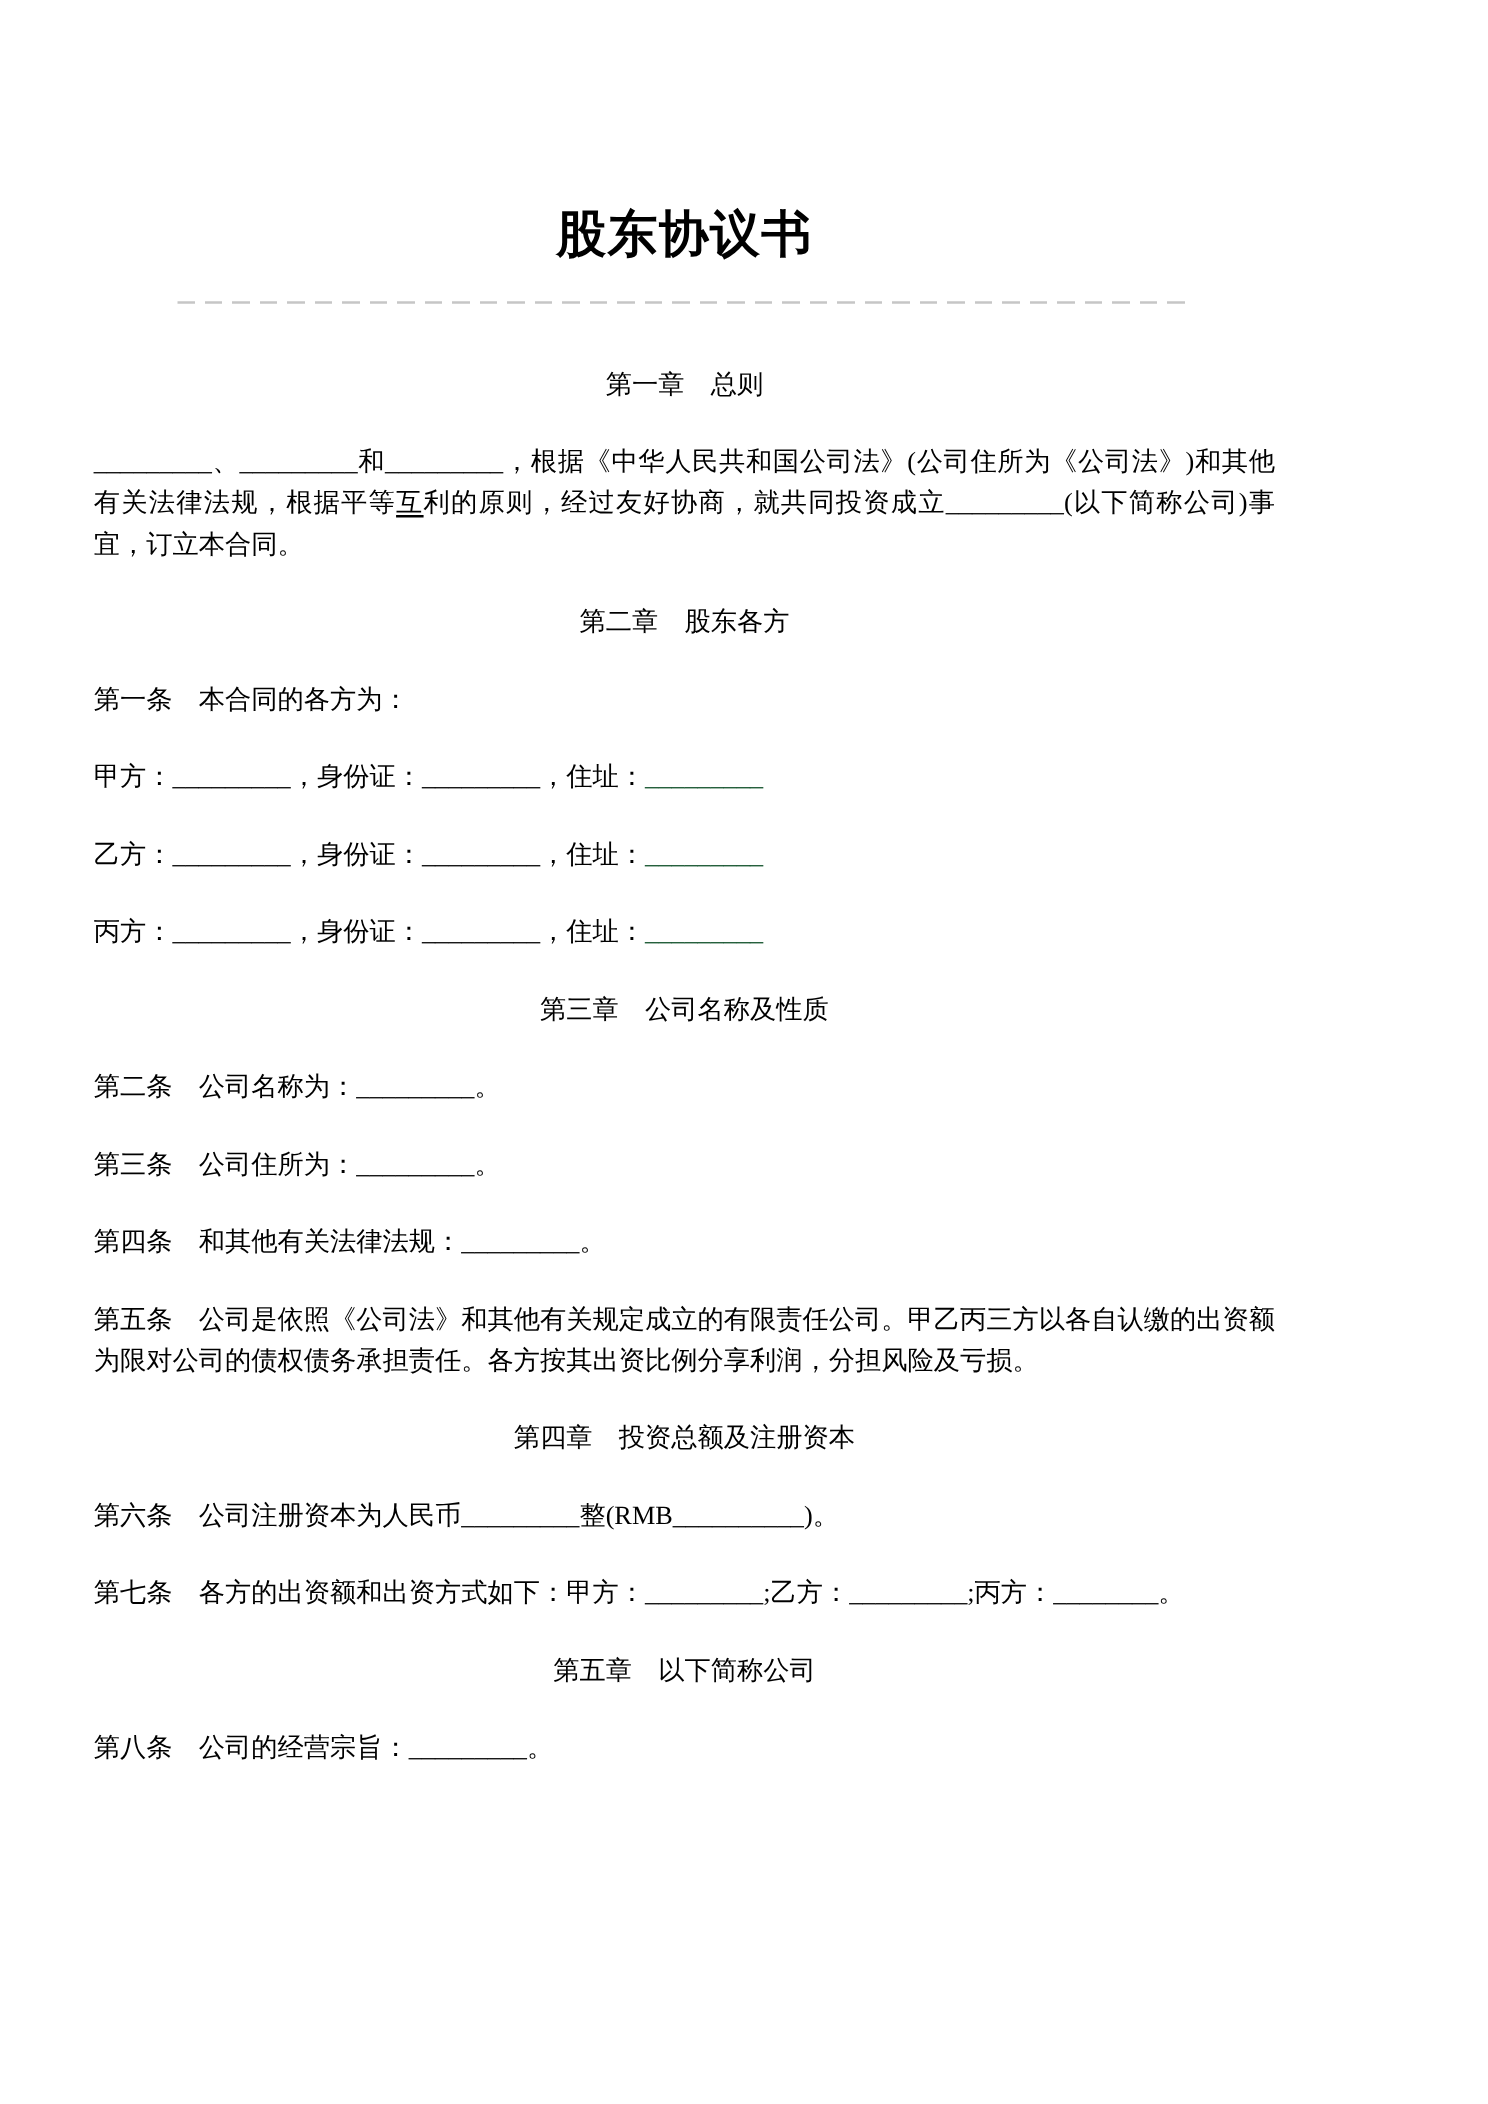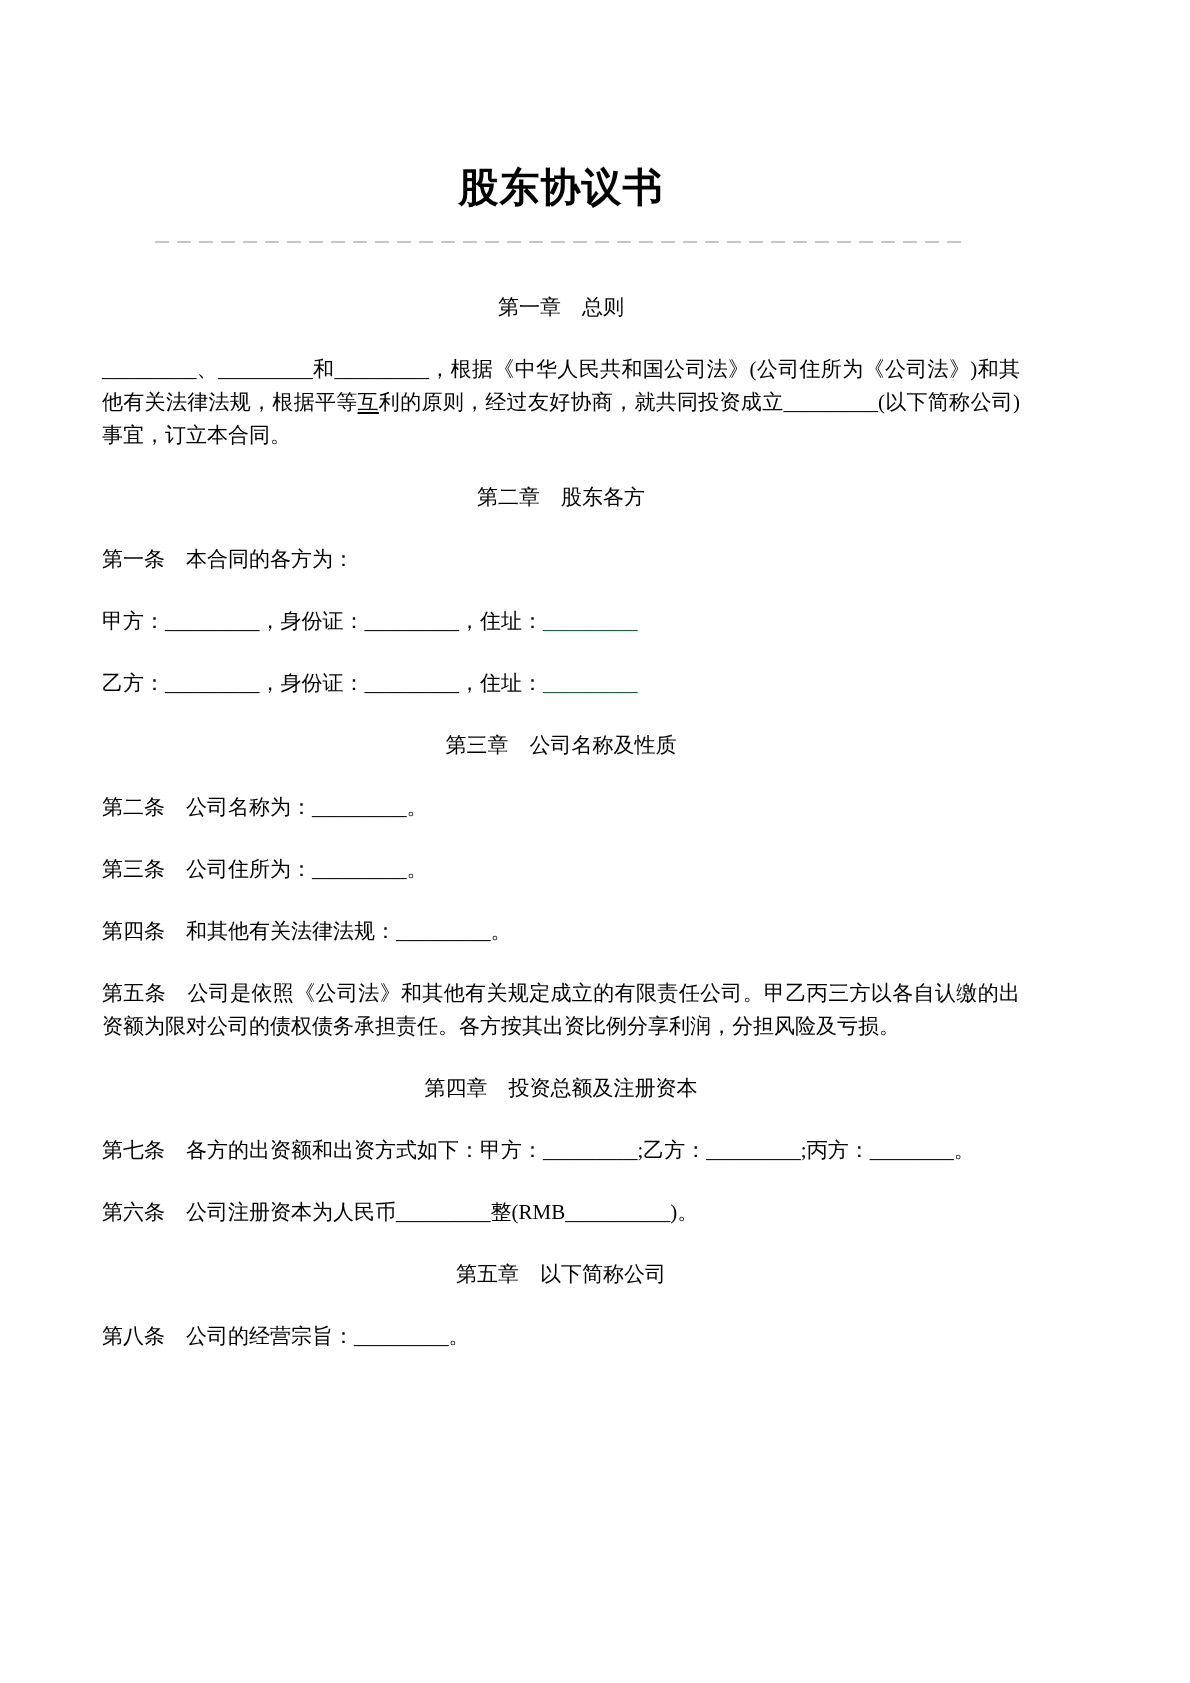--- a/index.html
+++ b/index.html
@@ -6,21 +6,21 @@
     margin: 0;
     padding: 0;
     background: #ffffff;
   }
   .page {
     position: relative;
     width: 1190px;
     height: 1683px;
     box-sizing: border-box;
     margin: 0 auto;
-    padding: 168px 170px 0 102px;
+    padding: 168px 170px 0 75px;
     background: #ffffff;
     color: #000000;
     font-family: "Liberation Serif", "DejaVu Serif", serif;
     font-size: 21px;
     overflow: hidden;
   }
   .doc-title {
     margin: 0;
     font-size: 40px;
     line-height: 1.0;
@@ -70,34 +70,35 @@
   <p class="para"><span>_________、_________和_________，根据《中华人民共和国公司法》(公司住所为《公司法》)和其他有关法律法规，根据平等</span><span class="u-mark">互</span><span>利的原则，经过友好协商，就共同投资成立_________(以下简称公司)事宜，订立本合同。</span></p>
 
   <p class="chapter-heading">第二章　股东各方</p>
 
   <p class="para">第一条　本合同的各方为：</p>
 
   <p class="para"><span>甲方：_________，身份证：_________，住址：</span><span class="blank-grey">_________</span></p>
 
   <p class="para"><span>乙方：_________，身份证：_________，住址：</span><span class="blank-grey">_________</span></p>
 
+  <p class="para"><span>丙方：_________，身份证：_________，住址：</span><span class="blank-grey">_________</span></p>
 
   <p class="chapter-heading">第三章　公司名称及性质</p>
 
   <p class="para">第二条　公司名称为：_________。</p>
 
   <p class="para">第三条　公司住所为：_________。</p>
 
   <p class="para">第四条　和其他有关法律法规：_________。</p>
 
   <p class="para">第五条　公司是依照《公司法》和其他有关规定成立的有限责任公司。甲乙丙三方以各自认缴的出资额为限对公司的债权债务承担责任。各方按其出资比例分享利润，分担风险及亏损。</p>
 
   <p class="chapter-heading">第四章　投资总额及注册资本</p>
 
+  <p class="para">第六条　公司注册资本为人民币_________整(RMB__________)。</p>
+
   <p class="para">第七条　各方的出资额和出资方式如下：甲方：_________;乙方：_________;丙方：________。</p>
-
-  <p class="para">第六条　公司注册资本为人民币_________整(RMB__________)。</p>
 
   <p class="chapter-heading">第五章　以下简称公司</p>
 
   <p class="para">第八条　公司的经营宗旨：_________。</p>
 
 </div>
 
 </body></html>

